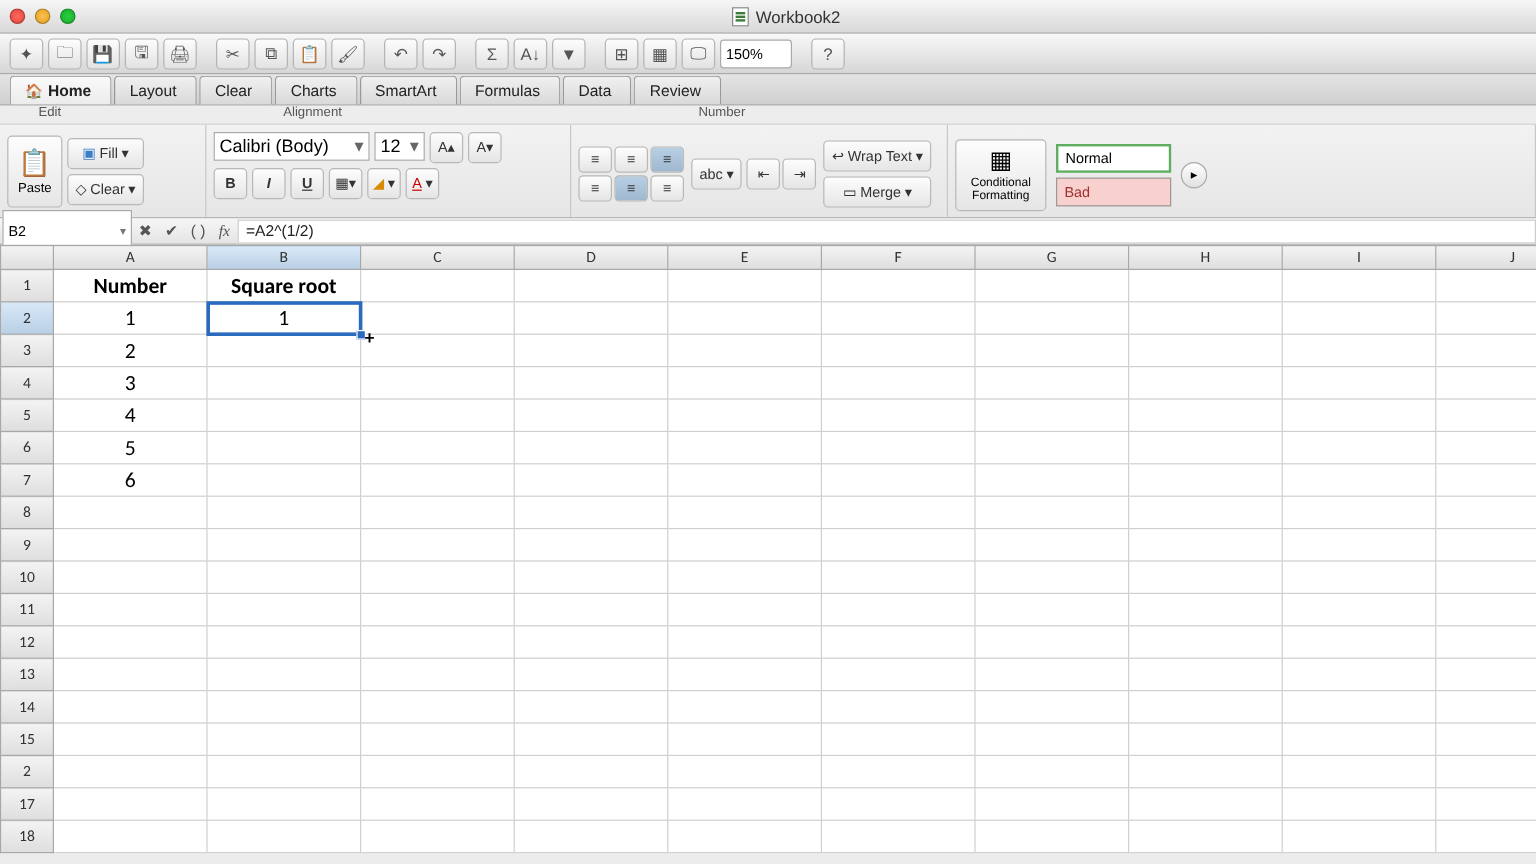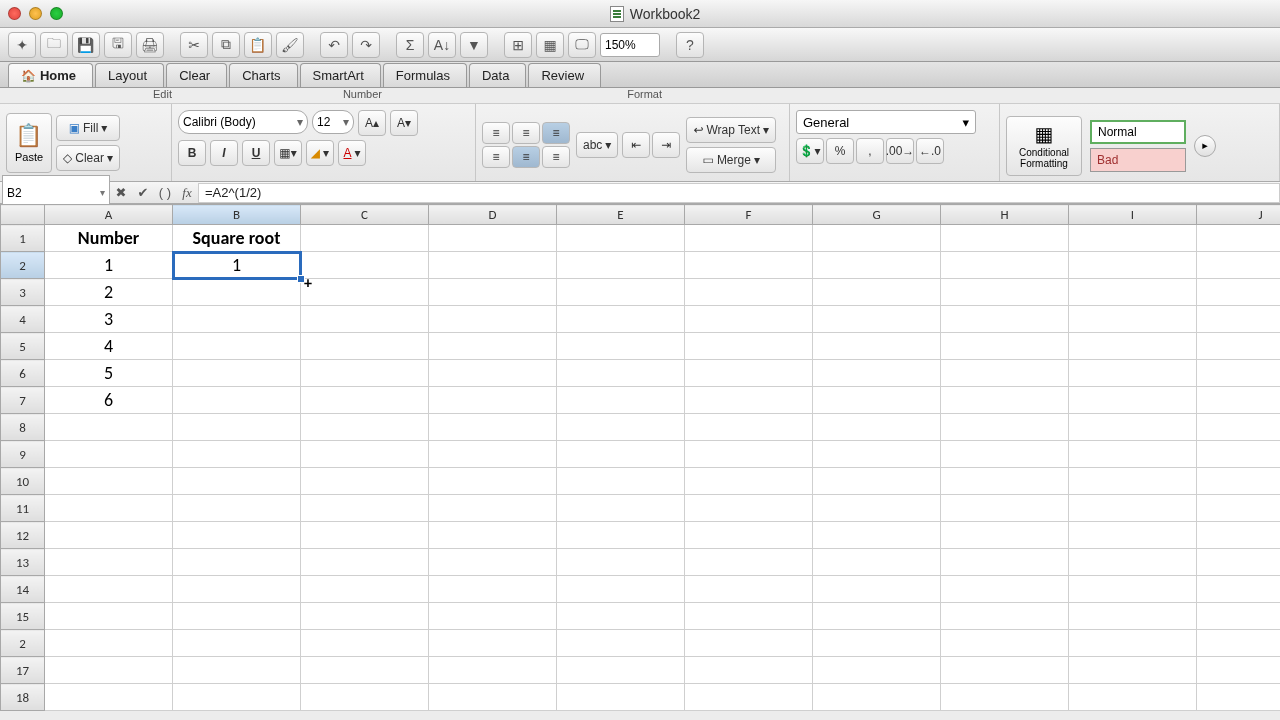--- a/index.html
+++ b/index.html
@@ -79,39 +79,39 @@
   border-bottom: 1px solid #aaa; height: 78px;
 }
 .ribbon-group {
   border-right: 1px solid #c7c7c7; padding: 2px 6px; position: relative;
   display: flex; flex-direction: column;
 }
 .ribbon-top-labels {
   display: flex; background: #ededed; height: 16px; font-size: 11px; color: #555;
   border-bottom: 1px solid #ccc;
 }
-.ribbon-top-labels span { text-align: right; }
+.ribbon-top-labels span { text-align: left; margin-left: 32px; }
 .rg-content { display: flex; gap: 4px; align-items: center; height: 100%; flex-wrap: wrap; }
 .r-btn {
   height: 26px; border: 1px solid #b8b8b8; background: linear-gradient(#fdfdfd,#e5e5e5);
   border-radius: 4px; display: flex; align-items: center; justify-content: center;
   padding: 0 6px; font-size: 12px; color: #333; gap: 3px;
 }
 .r-btn.small { width: 28px; padding: 0; }
 .r-btn.icon-only { font-weight: bold; }
 .paste-big {
   width: 46px; height: 60px; border: 1px solid #b8b8b8;
   background: linear-gradient(#fdfdfd,#e5e5e5); border-radius: 4px;
   display: flex; flex-direction: column; align-items: center; justify-content: center;
   font-size: 11px; gap: 2px;
 }
 .paste-big .clip { font-size: 22px; }
 .font-select {
   height: 24px; border: 1px solid #aaa; background: #fff; padding: 0 4px;
-  display: flex; align-items: center; font-size: 12px; border-radius: 11px;
+  display: flex; align-items: center; font-size: 15px; border-radius: 0;
   position: relative;
 }
 .font-select::after {
   content: "▾"; position: absolute; right: 4px; color: #666;
 }
 .font-name { width: 130px; }
 .font-size-sel { width: 42px; }
 .align-grid { display: grid; grid-template-columns: repeat(3,28px); gap: 2px; }
 .align-grid .r-btn.small { height: 22px; }
 .number-select {
@@ -251,22 +251,22 @@
   <div class="tab">Clear</div>
   <div class="tab">Charts</div>
   <div class="tab">SmartArt</div>
   <div class="tab">Formulas</div>
   <div class="tab">Data</div>
   <div class="tab">Review</div>
 </div>
 
 <div class="ribbon-top-labels">
   <span style="width:172px">Edit</span>
+  <span style="width:314px">Alignment</span>
   <span style="width:210px">Number</span>
-  <span style="width:280px">Format</span>
 </div>
 
 <div class="ribbon">
 
   <div class="ribbon-group" style="width:172px">
     <div class="rg-content">
       <div class="paste-big">
         <span class="clip">📋</span>
         <span>Paste</span>
       </div>
@@ -339,34 +339,20 @@
           <span>Wrap Text</span>▾
         </div>
         <div class="r-btn">
           <span>▭</span>
           <span>Merge</span> ▾
         </div>
       </div>
     </div>
   </div>
 
-  <div class="ribbon-group" style="width:210px">
-    <div class="rg-content" style="flex-direction:column;align-items:flex-start;gap:4px;padding-top:4px">
-      <div class="number-select">
-          <span>General</span>
-        </div>
-      <div style="display:flex;gap:2px">
-        <div class="r-btn small">💲▾</div>
-        <div class="r-btn small">%</div>
-        <div class="r-btn small">,</div>
-        <div class="r-btn small">.00→</div>
-        <div class="r-btn small">←.0</div>
-      </div>
-    </div>
-  </div>
 
   <div class="ribbon-group" style="flex:1">
     <div class="rg-content" style="padding-top:6px;gap:8px">
       <div class="cond-fmt">
         <span class="cf-icon">▦</span>
         <span>Conditional Formatting</span>
       </div>
       <div style="display:flex;flex-direction:column;gap:4px">
         <div class="style-box style-normal">Normal</div>
         <div class="style-box style-bad">Bad</div>

